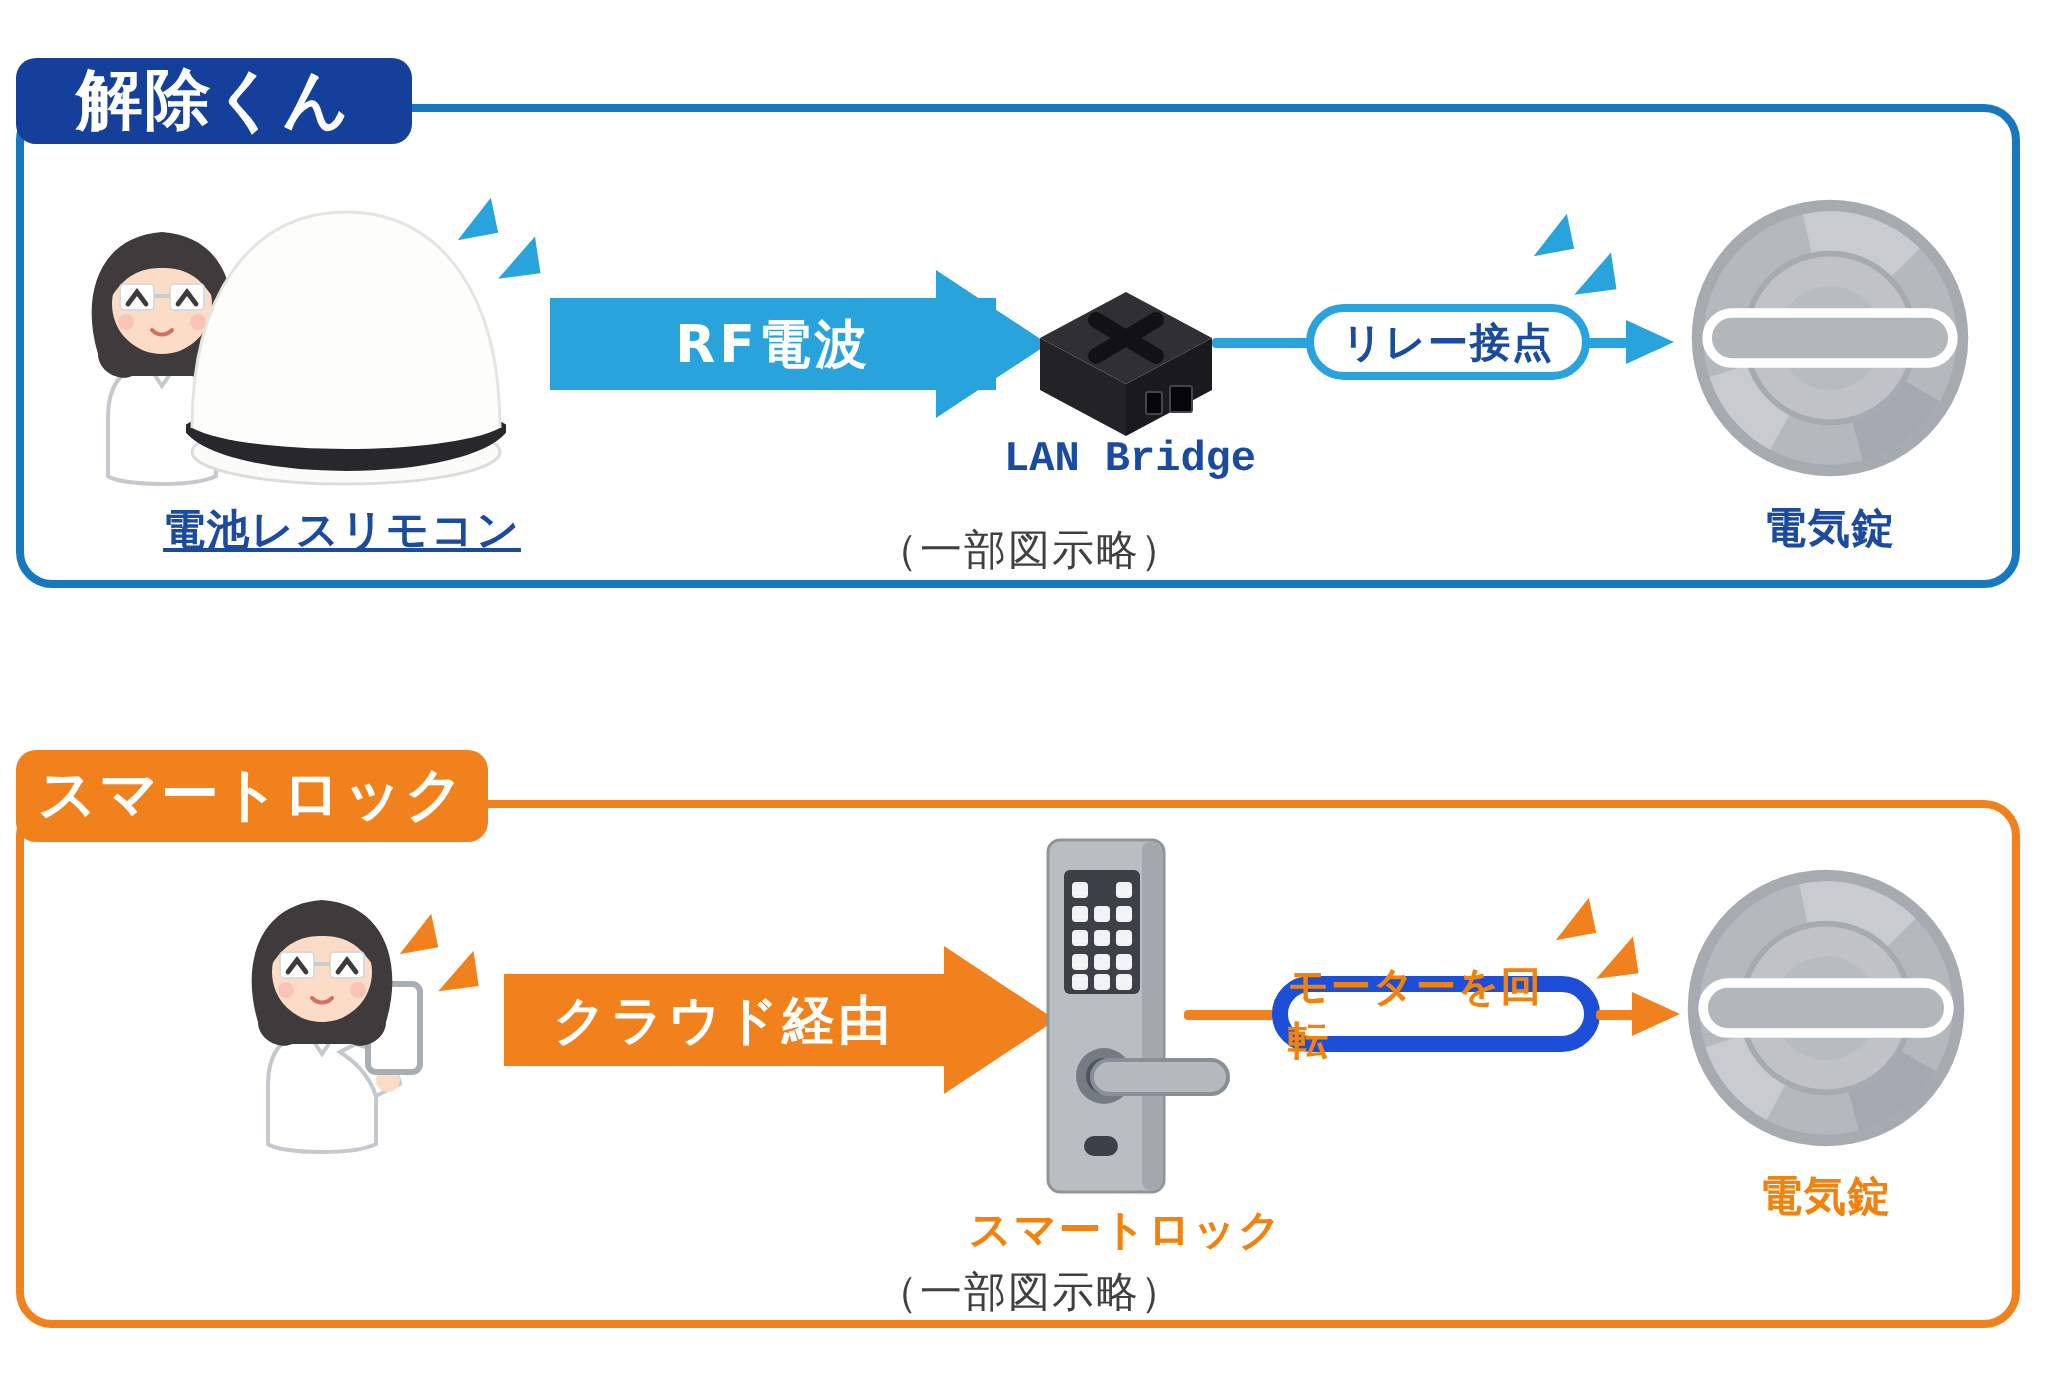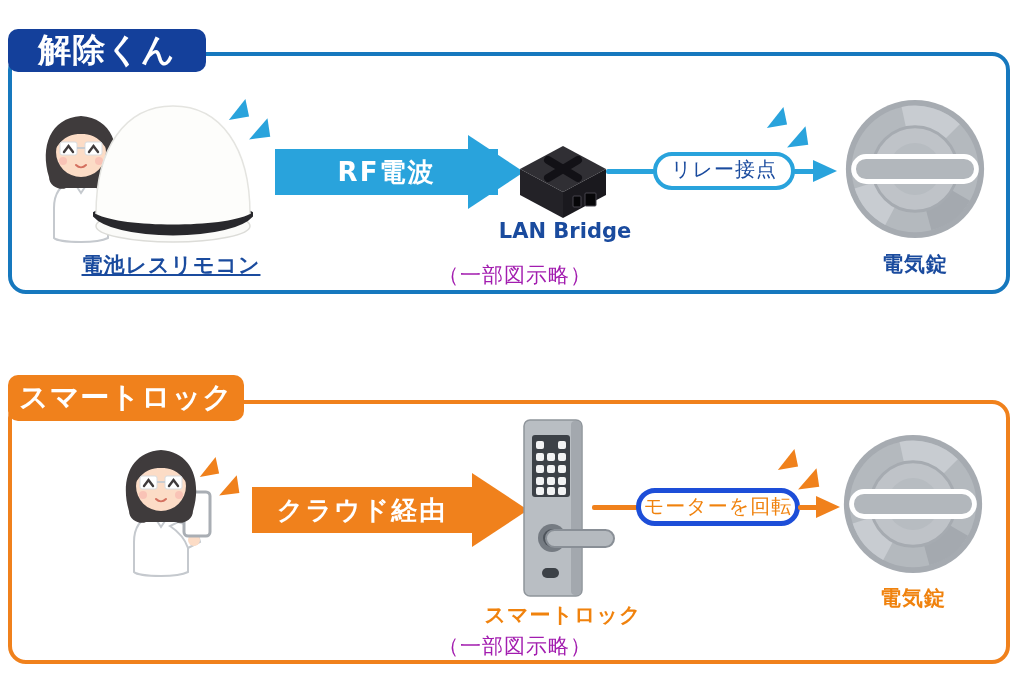--- a/index.html
+++ b/index.html
@@ -10,38 +10,38 @@
   .panel{position:absolute;box-sizing:border-box;border-radius:18px;background:#fff;}
   .panel.blue{border:4px solid #1678BE;}
   .panel.orange{border:4px solid #F0811C;}
   .badge{position:absolute;display:flex;align-items:center;justify-content:center;
     color:#fff;font-weight:bold;border-radius:10px;z-index:5;letter-spacing:1px;}
   .badge.blue{background:#14409B;}
   .badge.orange{background:#F0811C;}
   .label{position:absolute;font-weight:bold;font-size:21px;text-align:center;letter-spacing:1px;}
   .label.blue{color:#1A4B9E;}
   .label.orange{color:#F0820D;}
-  .note{position:absolute;font-size:21px;color:#a21caf;text-align:center;font-weight:500;letter-spacing:1px;}
+  .note{position:absolute;font-size:21px;color:#404040;text-align:center;font-weight:500;letter-spacing:1px;}
   .arrow-shaft{position:absolute;display:flex;align-items:center;justify-content:center;
     color:#fff;font-weight:bold;font-size:26px;letter-spacing:2px;}
   .arrow-shaft.blue{background:#29A3DC;}
   .arrow-shaft.orange{background:#F0811C;}
   .arrow-head{position:absolute;width:0;height:0;border-top:37px solid transparent;border-bottom:37px solid transparent;}
   .arrow-head.blue{border-left:56px solid #29A3DC;}
   .arrow-head.orange{border-left:56px solid #F0811C;}
   .h-line{position:absolute;height:5px;border-radius:2px;}
   .h-line.blue{background:#29A3DC;}
   .h-line.orange{background:#F0811C;}
   .mini-head{position:absolute;width:0;height:0;border-top:11px solid transparent;border-bottom:11px solid transparent;}
   .mini-head.blue{border-left:24px solid #29A3DC;}
   .mini-head.orange{border-left:24px solid #F0811C;}
   .pill{position:absolute;box-sizing:border-box;background:#fff;border-radius:22px;
-    display:flex;justify-content:center;font-weight:normal;font-size:20px;letter-spacing:1px;}
+    display:flex;align-items:center;justify-content:center;font-weight:bold;font-size:20px;letter-spacing:1px;}
   .pill.blue{border:4px solid #29A3DC;color:#1A4B9E;}
-  .pill.orange{border:5px solid #1d4ed8;color:#F0820D;}
+  .pill.orange{border:8px solid #1d4ed8;color:#F0820D;}
   .abs{position:absolute;}
   .spark.blue{color:#29A3DC;}
   .spark.orange{color:#F0811C;}
 </style>
 </head>
 <body>
 
 <div id="canvas">
 
   <div class="panel blue" style="left:8px;top:52px;width:1002px;height:242px;"></div>
@@ -85,21 +85,21 @@
   <div class="arrow-head blue" style="left:468px;top:135px;"></div>
 
   <svg class="abs" style="left:518px;top:144px;" width="90" height="76" viewBox="0 0 90 76">
     <polygon points="45,2 88,25 45,48 2,25" fill="#302F34"></polygon>
     <polygon points="2,25 45,48 45,74 2,51" fill="#232227"></polygon>
     <polygon points="88,25 45,48 45,74 88,51" fill="#1A191E"></polygon>
     <path d="M30,16 L60,34 M60,16 L30,34" stroke="#121116" stroke-width="8" stroke-linecap="round"></path>
     <rect x="55" y="52" width="8" height="11" rx="1" fill="#060608" stroke="#46454D"></rect>
     <rect x="67" y="49" width="11" height="13" rx="1" fill="#060608" stroke="#46454D"></rect>
   </svg>
-  <div class="label blue" style="left:495px;top:219px;width:140px;letter-spacing:0;">LAN Bridge</div>
+  <div class="label blue" style="left:495px;top:219px;width:140px;letter-spacing:0;font-family:Liberation Mono, monospace;">LAN Bridge</div>
 
   <div class="h-line blue" style="left:606px;top:169px;width:49px;"></div>
   <div class="pill blue" style="left:653px;top:152px;width:142px;height:38px;">
     <span>リレー接点</span>
   </div>
   <div class="h-line blue" style="left:793px;top:169px;width:22px;"></div>
   <div class="mini-head blue" style="left:813px;top:160px;"></div>
 
   <svg class="abs spark blue" style="left:765px;top:104px;" width="46" height="50" viewBox="0 0 50 50">
     <polygon points="2,24 20,1 24,20" fill="currentColor"></polygon>

